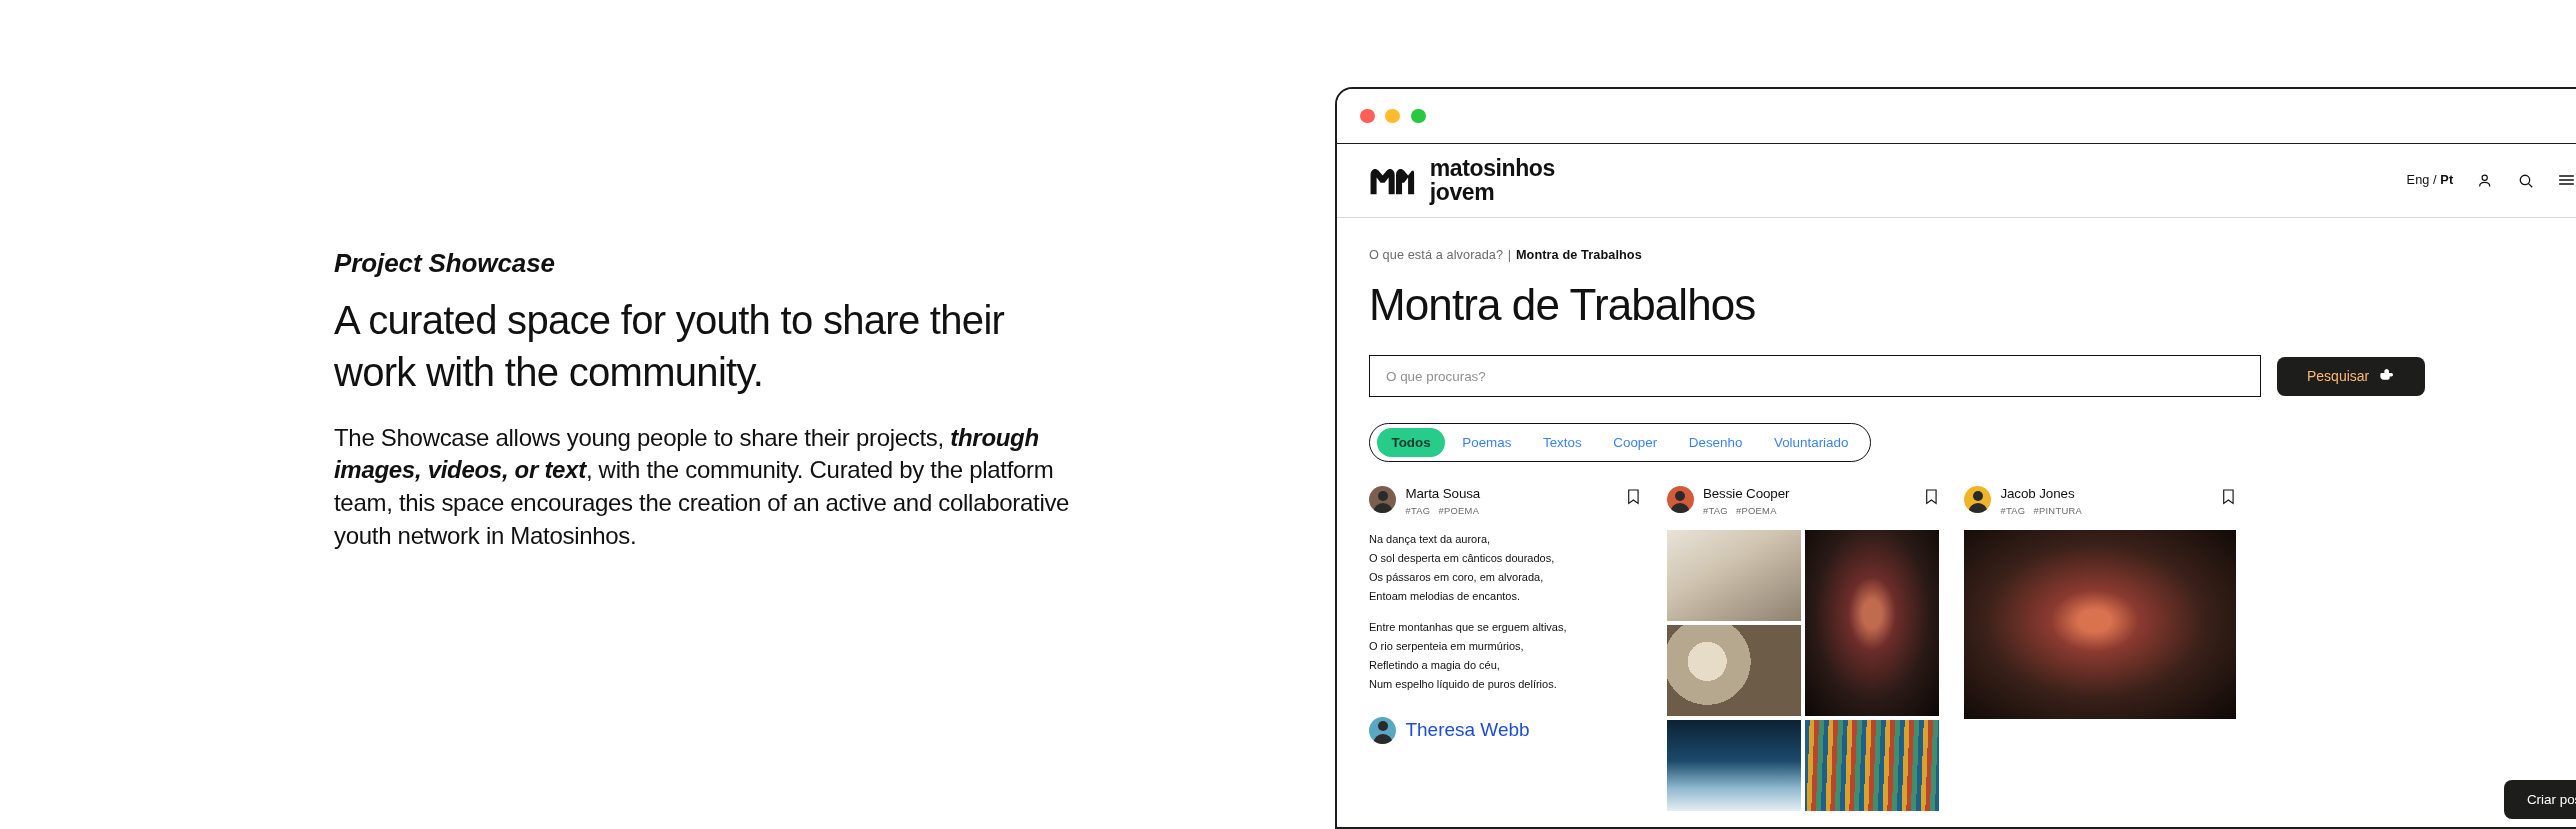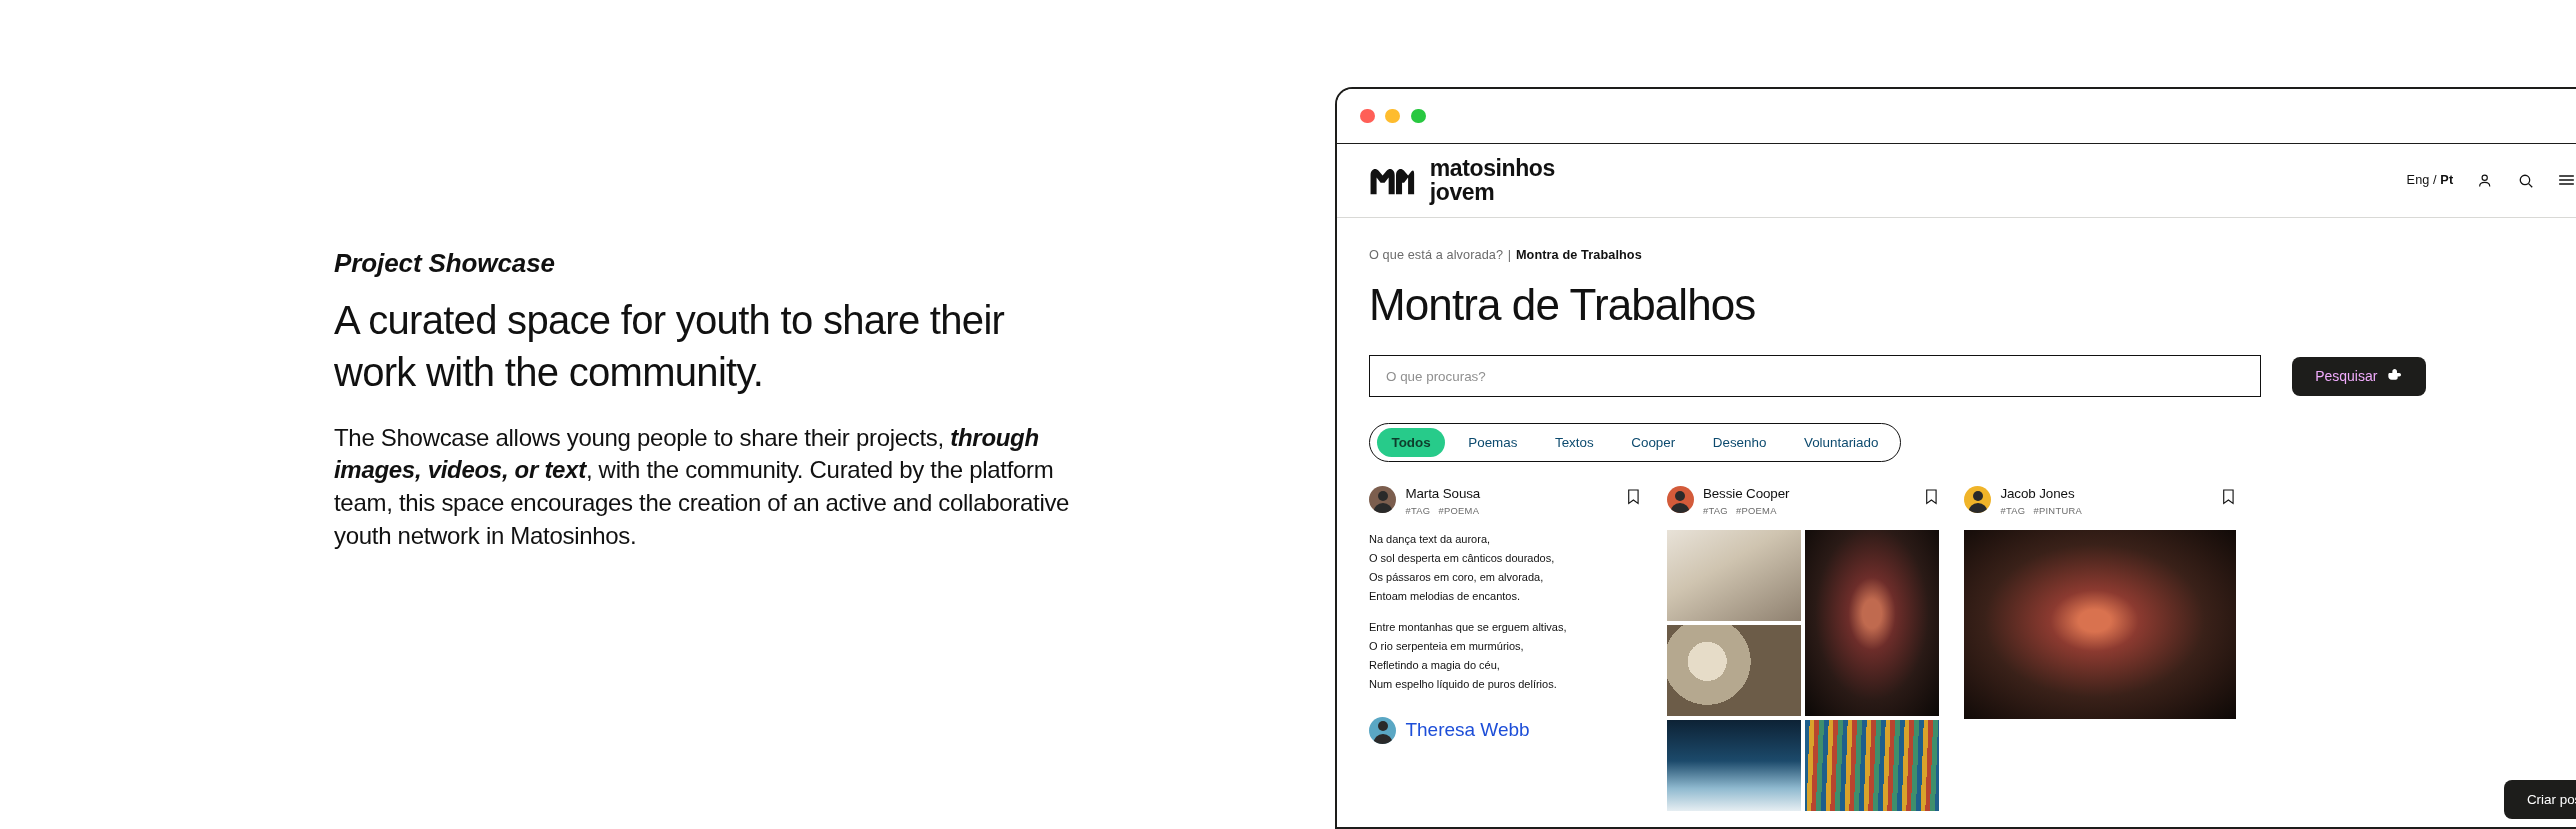--- a/index.html
+++ b/index.html
@@ -171,46 +171,45 @@
     padding: 0 16px;
     box-sizing: border-box;
     background: #ffffff;
     outline: none;
   }
   .search-input::placeholder { color: #8f8f8f; }
   .search-button {
     height: 39px;
     min-width: 134px;
     background: #1d1d1b;
-    color: #f0abfc;
+    color: #fdba74;
     border: none;
     border-radius: 8px;
     font-family: "Liberation Sans", sans-serif;
     font-size: 14px;
     display: inline-flex;
     align-items: center;
     justify-content: center;
     gap: 9.4px;
-    padding: 0 16px;
+    padding: 0 30px;
     cursor: pointer;
-    margin-left: 15px;
   }
 
   .chips {
     display: inline-flex;
     align-items: center;
-    gap: 8px;
+    gap: 2px;
     border: 1px solid #111111;
     border-radius: 27px;
     padding: 4.7px 6.7px;
     margin-bottom: 24px;
   }
   .chip {
     font-size: 13.4px;
-    color: #0c4a6e;
+    color: #3b82f6;
     padding: 6.7px 14.8px;
     border-radius: 20px;
     cursor: pointer;
     white-space: nowrap;
   }
   .chip.active {
     background: #27cb8a;
     color: #0e3d2c;
     font-weight: bold;
   }

